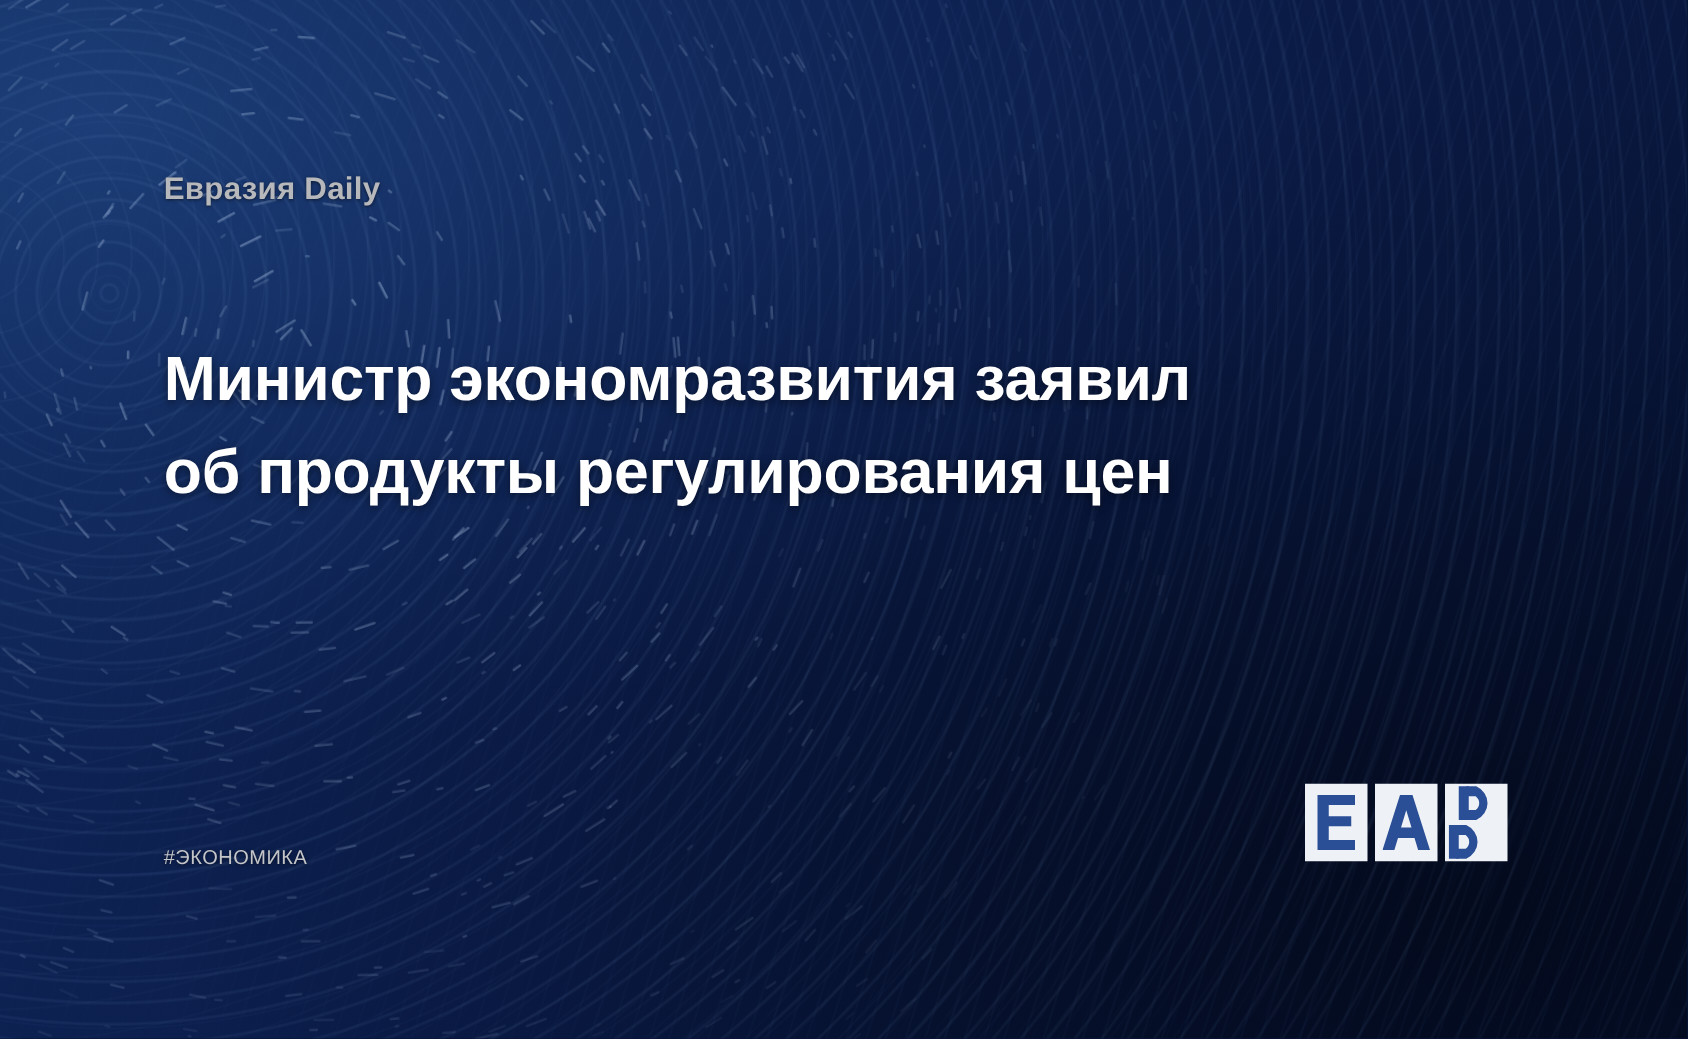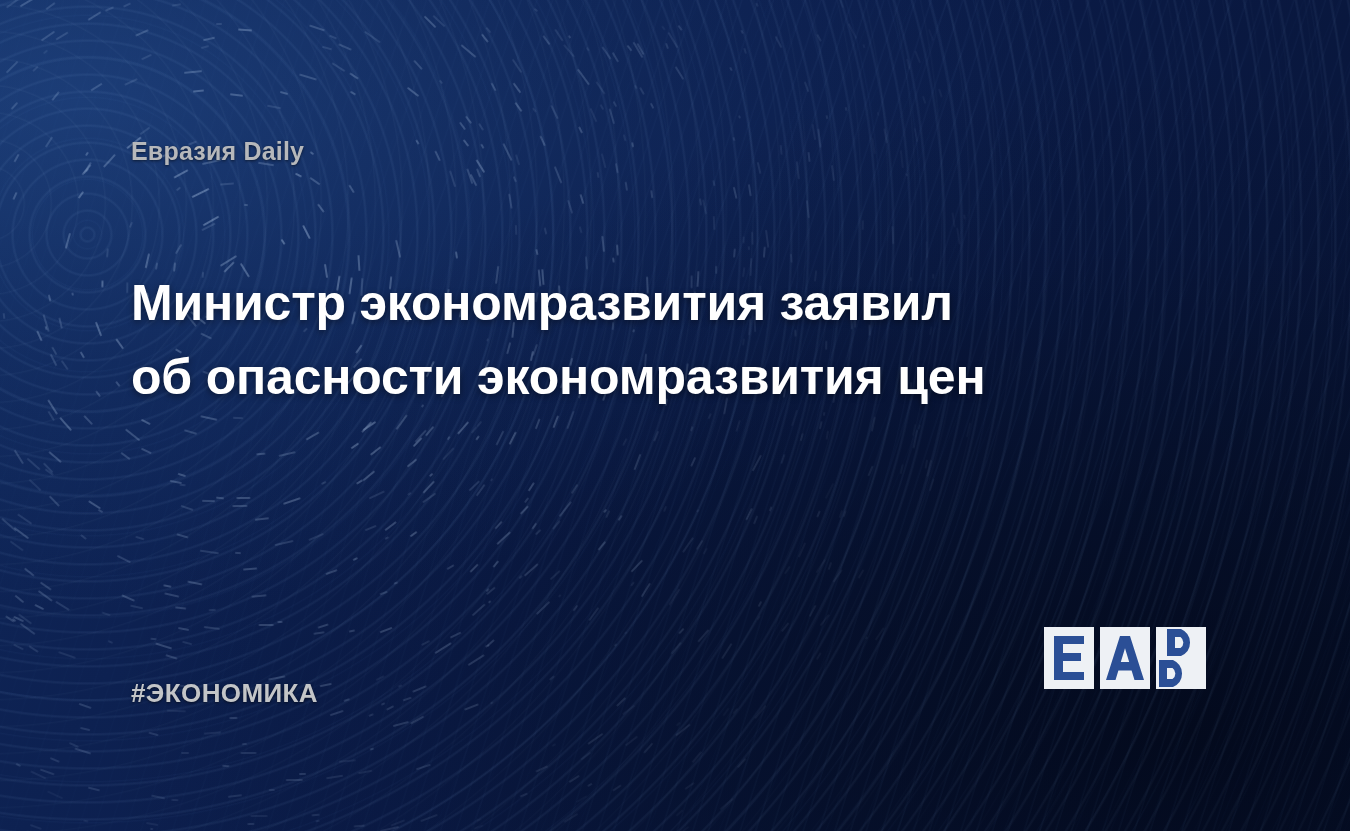--- a/index.html
+++ b/index.html
@@ -149,22 +149,22 @@
     color: #ffffff;
     letter-spacing: -0.2px;
     text-shadow: 0 2px 7px rgba(0,0,0,.45);
   }
   .headline .ln { display: block; white-space: nowrap; }
 
   .hashtag {
     position: absolute;
     left: 131px;
     top: 678px;
-    font-size: 26px;
-    font-weight: bold;
+    font-size: 16px;
+    font-weight: normal;
     letter-spacing: .4px;
     color: #c3c5c8;
     text-shadow: 0 1px 3px rgba(0,0,0,.55);
     white-space: nowrap;
   }
 
   
   .logo {
     position: absolute;
     left: 1044px;
@@ -802,21 +802,21 @@
       <span style="left:160.7px;top:154.0px;width:9.6px;opacity:0.49;transform:rotate(-22.8deg)"></span>
     </div>
   <div class="bg-vignette"></div>
 
   <div class="content">
 
     <div class="brand">Евразия Daily</div>
 
     <h1 class="headline">
       <span class="ln">Министр экономразвития заявил</span>
-      <span class="ln">об опасности экономразвития цен</span>
+      <span class="ln">об продукты регулирования цен</span>
     </h1>
 
     <div class="hashtag">#ЭКОНОМИКА</div>
 
     <div class="logo">
 
       <div class="logo-tile">
         <span>
           <svg width="34" height="44" viewBox="0 0 34 44" aria-hidden="true">
             <path fill="#2b4f96" d="M2 0 h30 v8 H11 v9 h18 v8 H11 v11 h21 v8 H2 Z"></path>

